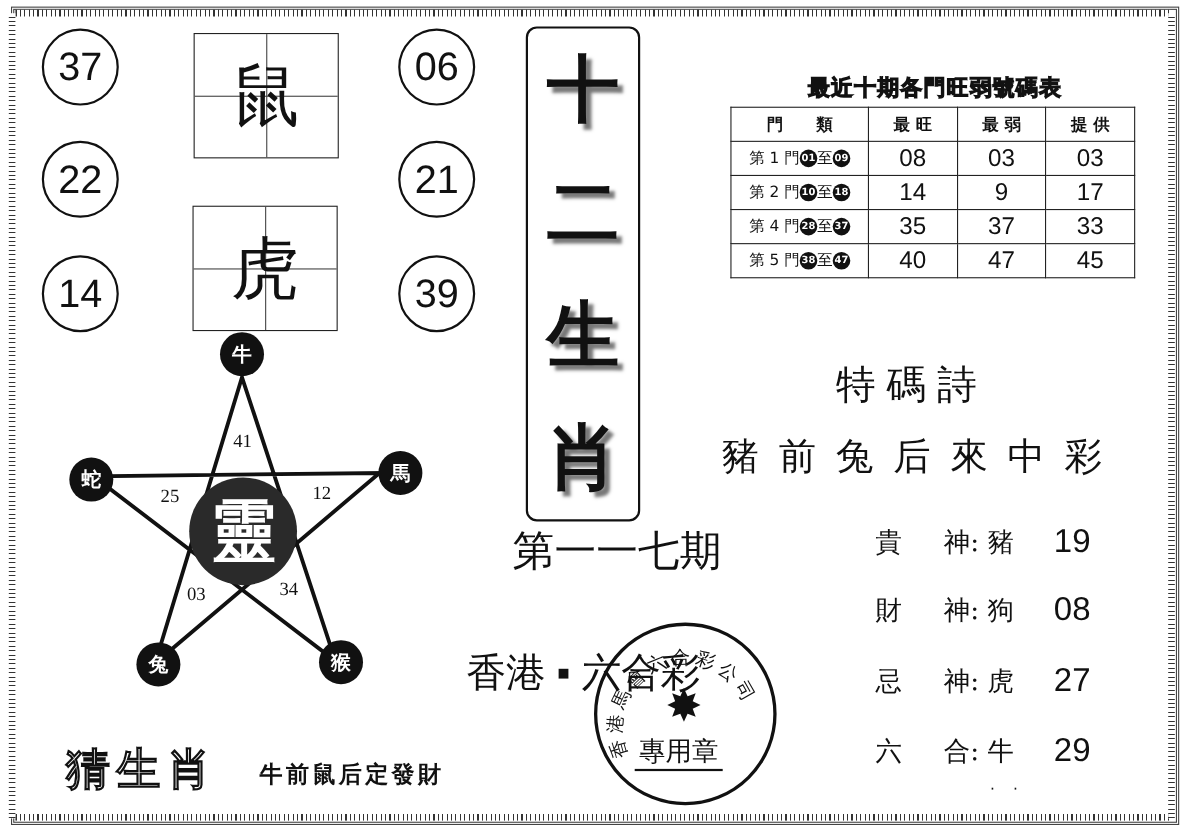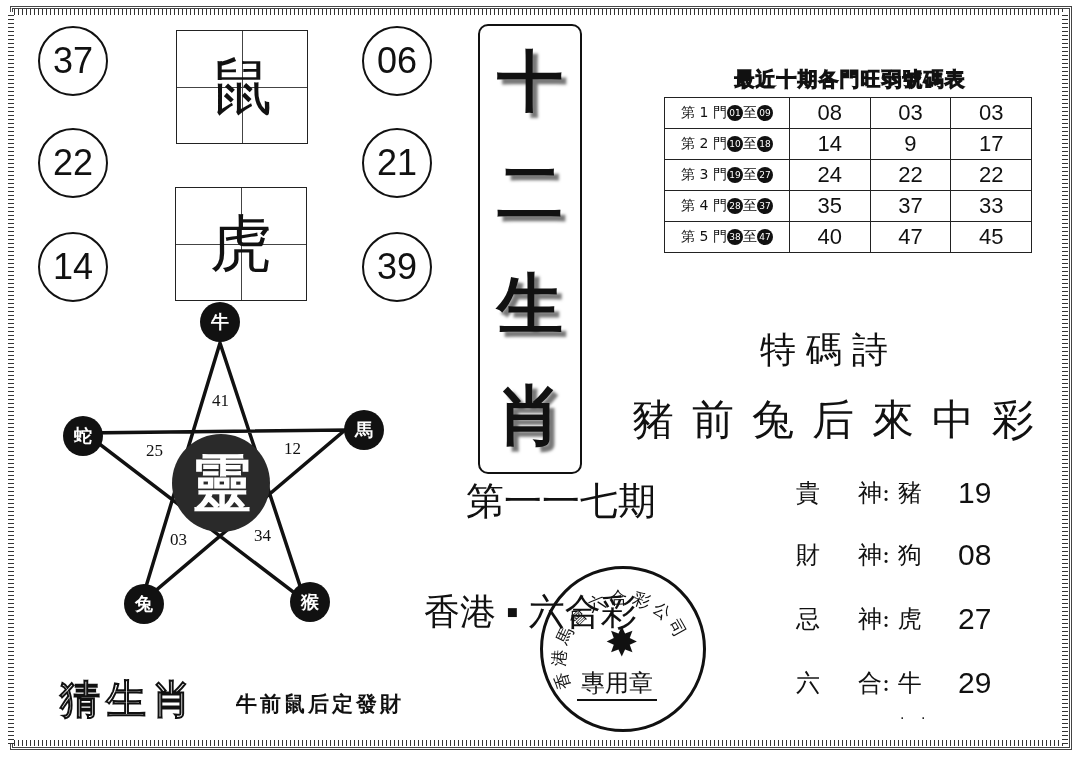--- a/index.html
+++ b/index.html
@@ -16,23 +16,23 @@
   .star-num{position:absolute;font-family:"Liberation Serif",serif;font-size:17px;}
   .star-center{position:absolute;left:172px;top:434px;width:98px;height:98px;border-radius:50%;background:#2a2a2a;color:#fff;display:flex;align-items:center;justify-content:center;font-size:60px;font-weight:bold;font-family:"DejaVu Serif",serif;}
   .vtitle{position:absolute;left:478px;top:24px;width:100px;height:446px;border:2px solid #111;border-radius:10px;display:flex;flex-direction:column;align-items:center;justify-content:space-around;}
   .vtitle span{font-size:66px;font-weight:bold;color:#111;text-shadow:5px 5px 3px #777;font-family:"DejaVu Serif",serif;}
   .table-title{position:absolute;left:690px;top:66px;width:320px;text-align:center;font-size:20px;font-weight:bold;color:#fff;-webkit-text-stroke:1px #111;letter-spacing:1px;}
   table.stats{position:absolute;left:664px;top:97px;border-collapse:collapse;width:368px;}
   table.stats td,table.stats th{border:1.5px solid #222;text-align:center;padding:0;height:30px;}
   table.stats th{font-weight:bold;font-size:15px;}
   table.stats td.lab{font-size:14px;width:124px;white-space:nowrap;}
   table.stats td.num{font-family:"Liberation Sans",sans-serif;font-size:22px;}
-  .ball{display:inline-block;width:16px;height:16px;border-radius:50%;background:#111;color:#fff;font-size:9px;line-height:16px;text-align:center;vertical-align:middle;font-weight:normal;}
+  .ball{display:inline-block;width:16px;height:16px;border-radius:50%;background:#111;color:#fff;font-size:9px;line-height:16px;text-align:center;vertical-align:middle;font-weight:bold;}
   .poem-title{position:absolute;left:760px;top:326px;font-size:36px;font-family:"DejaVu Serif",serif;letter-spacing:10px;}
-  .poem-line{position:absolute;left:632px;top:392px;font-size:42px;font-family:"DejaVu Serif",serif;letter-spacing:18px;}
+  .poem-line{position:absolute;left:656px;top:392px;font-size:34px;font-family:"DejaVu Serif",serif;letter-spacing:18px;}
   .issue{position:absolute;left:466px;top:476px;font-size:38px;font-family:"Liberation Sans",sans-serif;}
   .hk{position:absolute;left:424px;top:588px;font-size:36px;font-family:"Liberation Sans",sans-serif;}
   .stamp{position:absolute;left:540px;top:566px;width:160px;height:160px;border:3px solid #111;border-radius:50%;}
   .stamp-ring{position:absolute;inset:0;}
   .stamp-star{position:absolute;left:62px;top:50px;font-size:40px;}
   .stamp-bottom{position:absolute;left:34px;top:98px;font-size:24px;border-bottom:2px solid #111;padding:0 4px;}
   .deity-row{position:absolute;left:796px;font-size:24px;font-family:"DejaVu Serif",serif;display:flex;align-items:center;}
   .deity-row .k1{width:62px;}
   .deity-row .k2{width:100px;}
   .deity-row .v{font-family:"Liberation Sans",sans-serif;font-size:30px;}
@@ -82,37 +82,37 @@
 <div class="vtitle">
   <span>十</span>
   <span>二</span>
   <span>生</span>
   <span>肖</span>
 </div>
 
 <div class="table-title">最近十期各門旺弱號碼表</div>
 <table class="stats">
   <tbody>
+      <tr>
+    <th>門　　類</th>
+    <th>最 旺</th>
+    <th>最 弱</th>
+    <th>提 供</th>
+  </tr>
   <tr>
     <td class="lab"><span>第 1 門</span><span class="ball">01</span><span>至</span><span class="ball">09</span></td>
     <td class="num">08</td>
     <td class="num">03</td>
     <td class="num">03</td>
   </tr>
   <tr>
     <td class="lab"><span>第 2 門</span><span class="ball">10</span><span>至</span><span class="ball">18</span></td>
     <td class="num">14</td>
     <td class="num">9</td>
     <td class="num">17</td>
-  </tr>
-  <tr>
-    <td class="lab"><span>第 3 門</span><span class="ball">19</span><span>至</span><span class="ball">27</span></td>
-    <td class="num">24</td>
-    <td class="num">22</td>
-    <td class="num">22</td>
   </tr>
   <tr>
     <td class="lab"><span>第 4 門</span><span class="ball">28</span><span>至</span><span class="ball">37</span></td>
     <td class="num">35</td>
     <td class="num">37</td>
     <td class="num">33</td>
   </tr>
   <tr>
     <td class="lab"><span>第 5 門</span><span class="ball">38</span><span>至</span><span class="ball">47</span></td>
     <td class="num">40</td>

